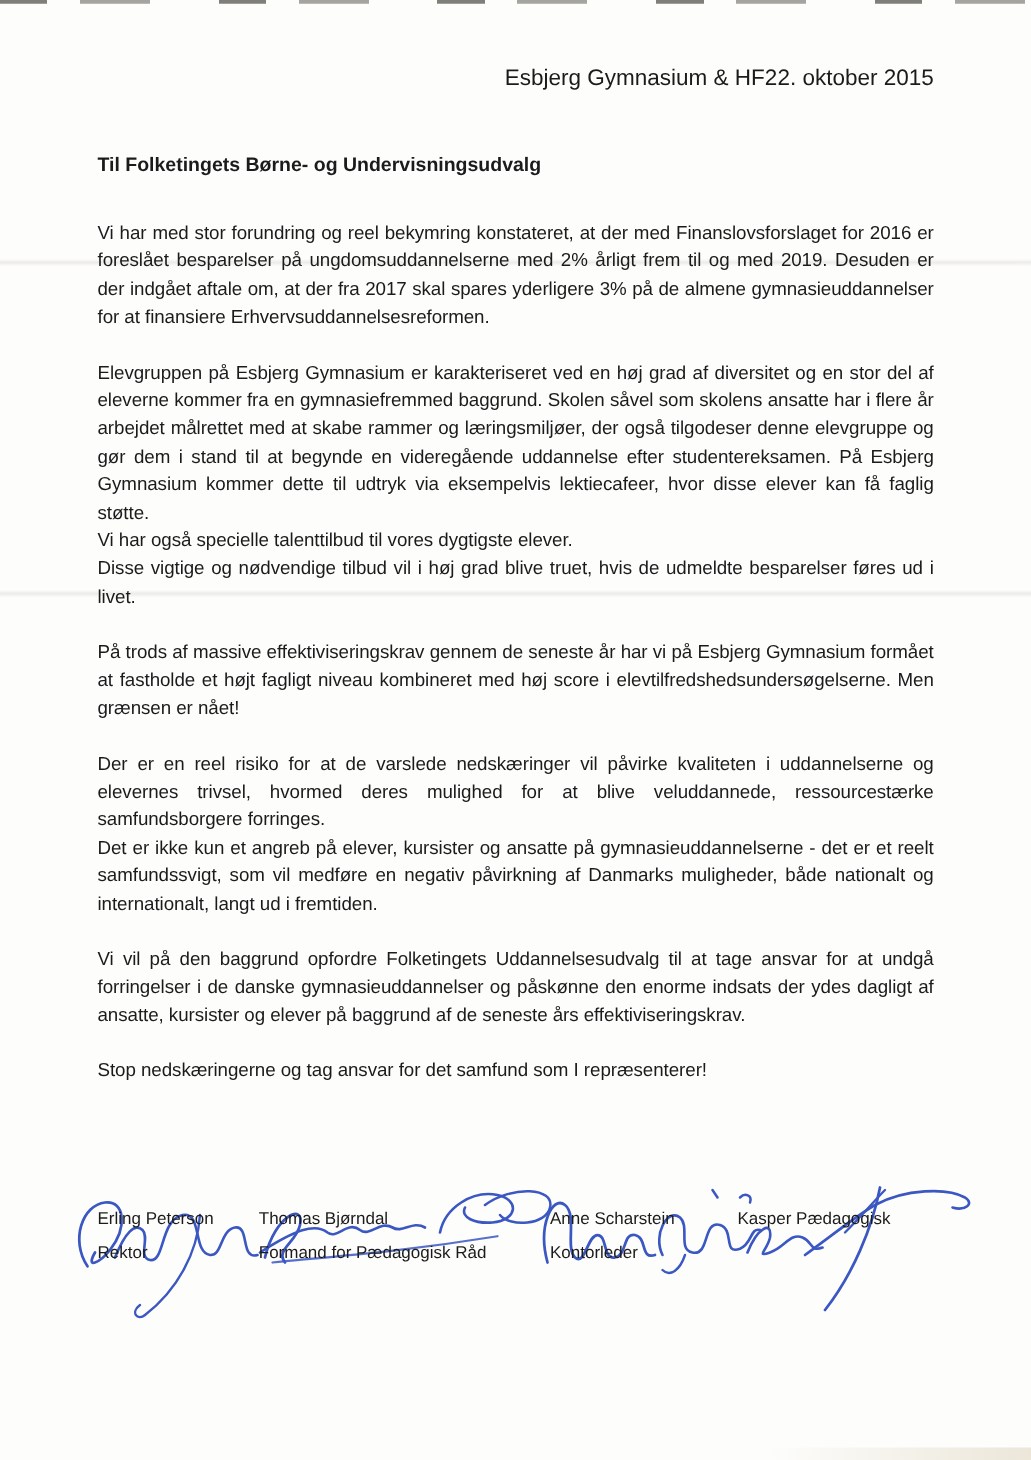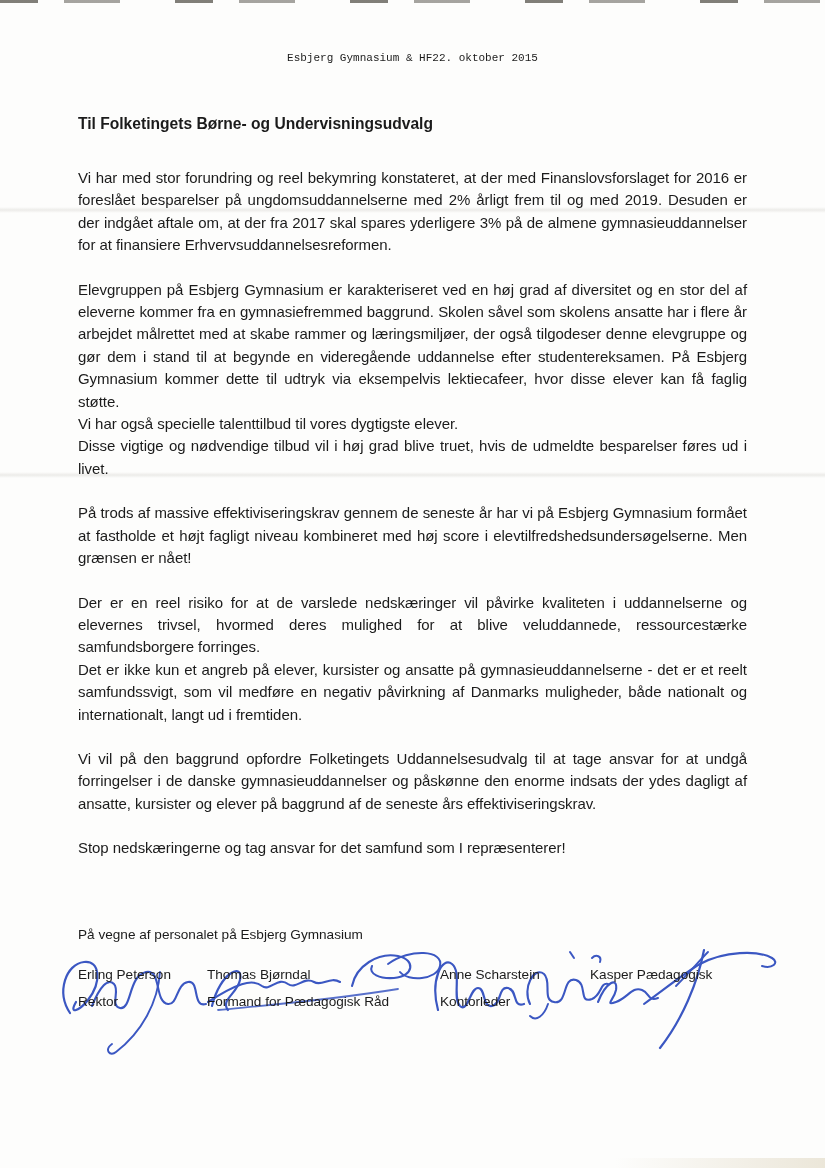--- a/index.html
+++ b/index.html
@@ -22,22 +22,22 @@
   }
   .scan-streak{position:absolute;left:0;right:0;height:6px;pointer-events:none;
     background:linear-gradient(rgba(0,0,0,0), rgba(150,146,134,.16), rgba(0,0,0,0));}
   .streak-1{top:207px;}
   .streak-2{top:472px;}
   .scan-corner{position:absolute;right:0;bottom:0;width:210px;height:10px;
     background:linear-gradient(to left, rgba(214,203,174,.45), rgba(214,203,174,0));}
 
   .content{position:absolute;left:78px;width:669px;top:0;}
   .letter-header{
-    display:flex;justify-content:center;align-items:baseline;
-    margin-top:52px;font-size:11px;font-family:Liberation Mono, monospace;
+    display:flex;justify-content:flex-end;align-items:baseline;
+    margin-top:52px;font-size:18px;
   }
   .letter-title{
     margin:51px 0 0 0;
     font-size:15.6px;font-weight:700;letter-spacing:0;
   }
   .letter-body{margin-top:34px;}
   .letter-body p{
     margin:0 0 22px 0;
     font-size:15px;line-height:22.4px;
     letter-spacing:-0.05px;
@@ -84,21 +84,20 @@
 Vi har også specielle talenttilbud til vores dygtigste elever.
 Disse vigtige og nødvendige tilbud vil i høj grad blive truet, hvis de udmeldte besparelser føres ud i livet.</p>
       <p>På trods af massive effektiviseringskrav gennem de seneste år har vi på Esbjerg Gymnasium formået at fastholde et højt fagligt niveau kombineret med høj score i elevtilfredshedsundersøgelserne. Men grænsen er nået!</p>
       <p>Der er en reel risiko for at de varslede nedskæringer vil påvirke kvaliteten i uddannelserne og elevernes trivsel, hvormed deres mulighed for at blive veluddannede, ressourcestærke samfundsborgere forringes.
 Det er ikke kun et angreb på elever, kursister og ansatte på gymnasieuddannelserne - det er et reelt samfundssvigt, som vil medføre en negativ påvirkning af Danmarks muligheder, både nationalt og internationalt, langt ud i fremtiden.</p>
       <p>Vi vil på den baggrund opfordre Folketingets Uddannelsesudvalg til at tage ansvar for at undgå forringelser i de danske gymnasieuddannelser og påskønne den enorme indsats der ydes dagligt af ansatte, kursister og elever på baggrund af de seneste års effektiviseringskrav.</p>
       <p>Stop nedskæringerne og tag ansvar for det samfund som I repræsenterer!</p>
     </div>
   </div>
 
-  <p class="closing">På vegne af personalet på Esbjerg Gymnasium</p>
 
   <svg class="signature-ink" viewBox="0 940 825 130" xmlns="http://www.w3.org/2000/svg">
     <g fill="none" stroke-linecap="round" stroke-linejoin="round" stroke="#3b57c2">
 
       <path stroke-width="2.2" d="M 70 1013 C 56 992 66 964 84 962 C 100 960 102 982 88 1000 C 80 1010 68 1016 76 1002"></path>
       <path stroke-width="2.1" d="M 92 1006 C 100 986 108 978 114 984 C 120 990 110 1006 120 1008 C 132 1010 128 976 146 972 C 162 969 154 1002 168 1004 C 178 1005 176 984 188 982 C 200 980 192 1008 206 1004"></path>
       <path stroke-width="2.2" d="M 212 1006 C 220 972 244 962 240 980 C 237 994 220 1000 228 1010"></path>
       <path stroke-width="1.9" d="M 160 972 C 158 1002 142 1032 116 1052 C 110 1057 104 1050 112 1044"></path>
 
       <path stroke-width="2.1" d="M 208 1002 C 236 984 252 978 262 986 C 270 992 278 976 288 984 C 296 990 304 976 314 982 C 322 987 330 976 340 982"></path>

